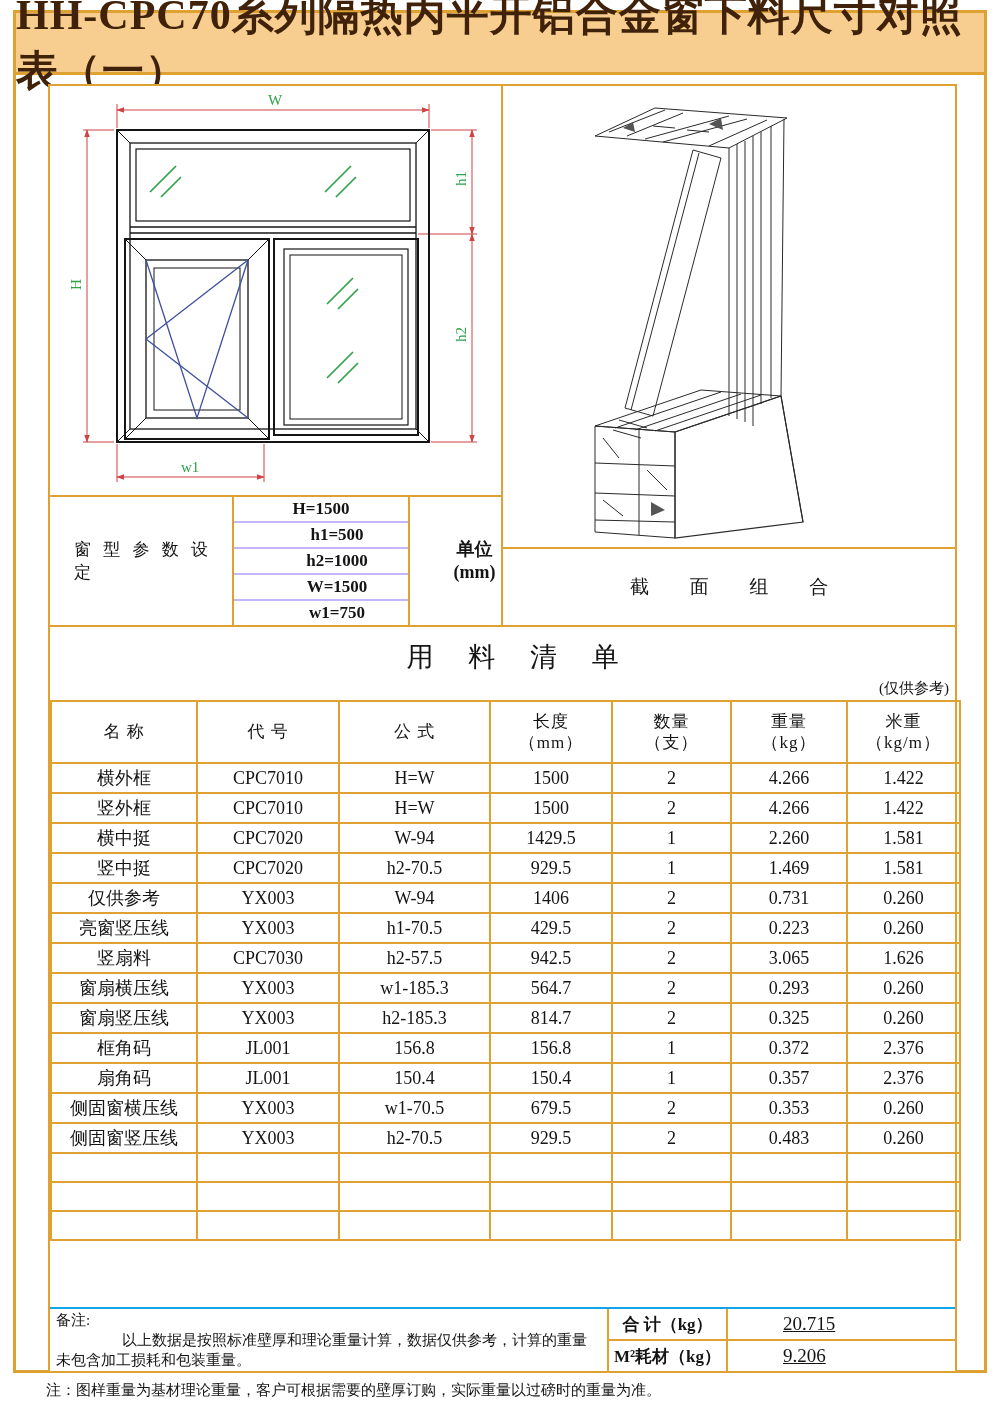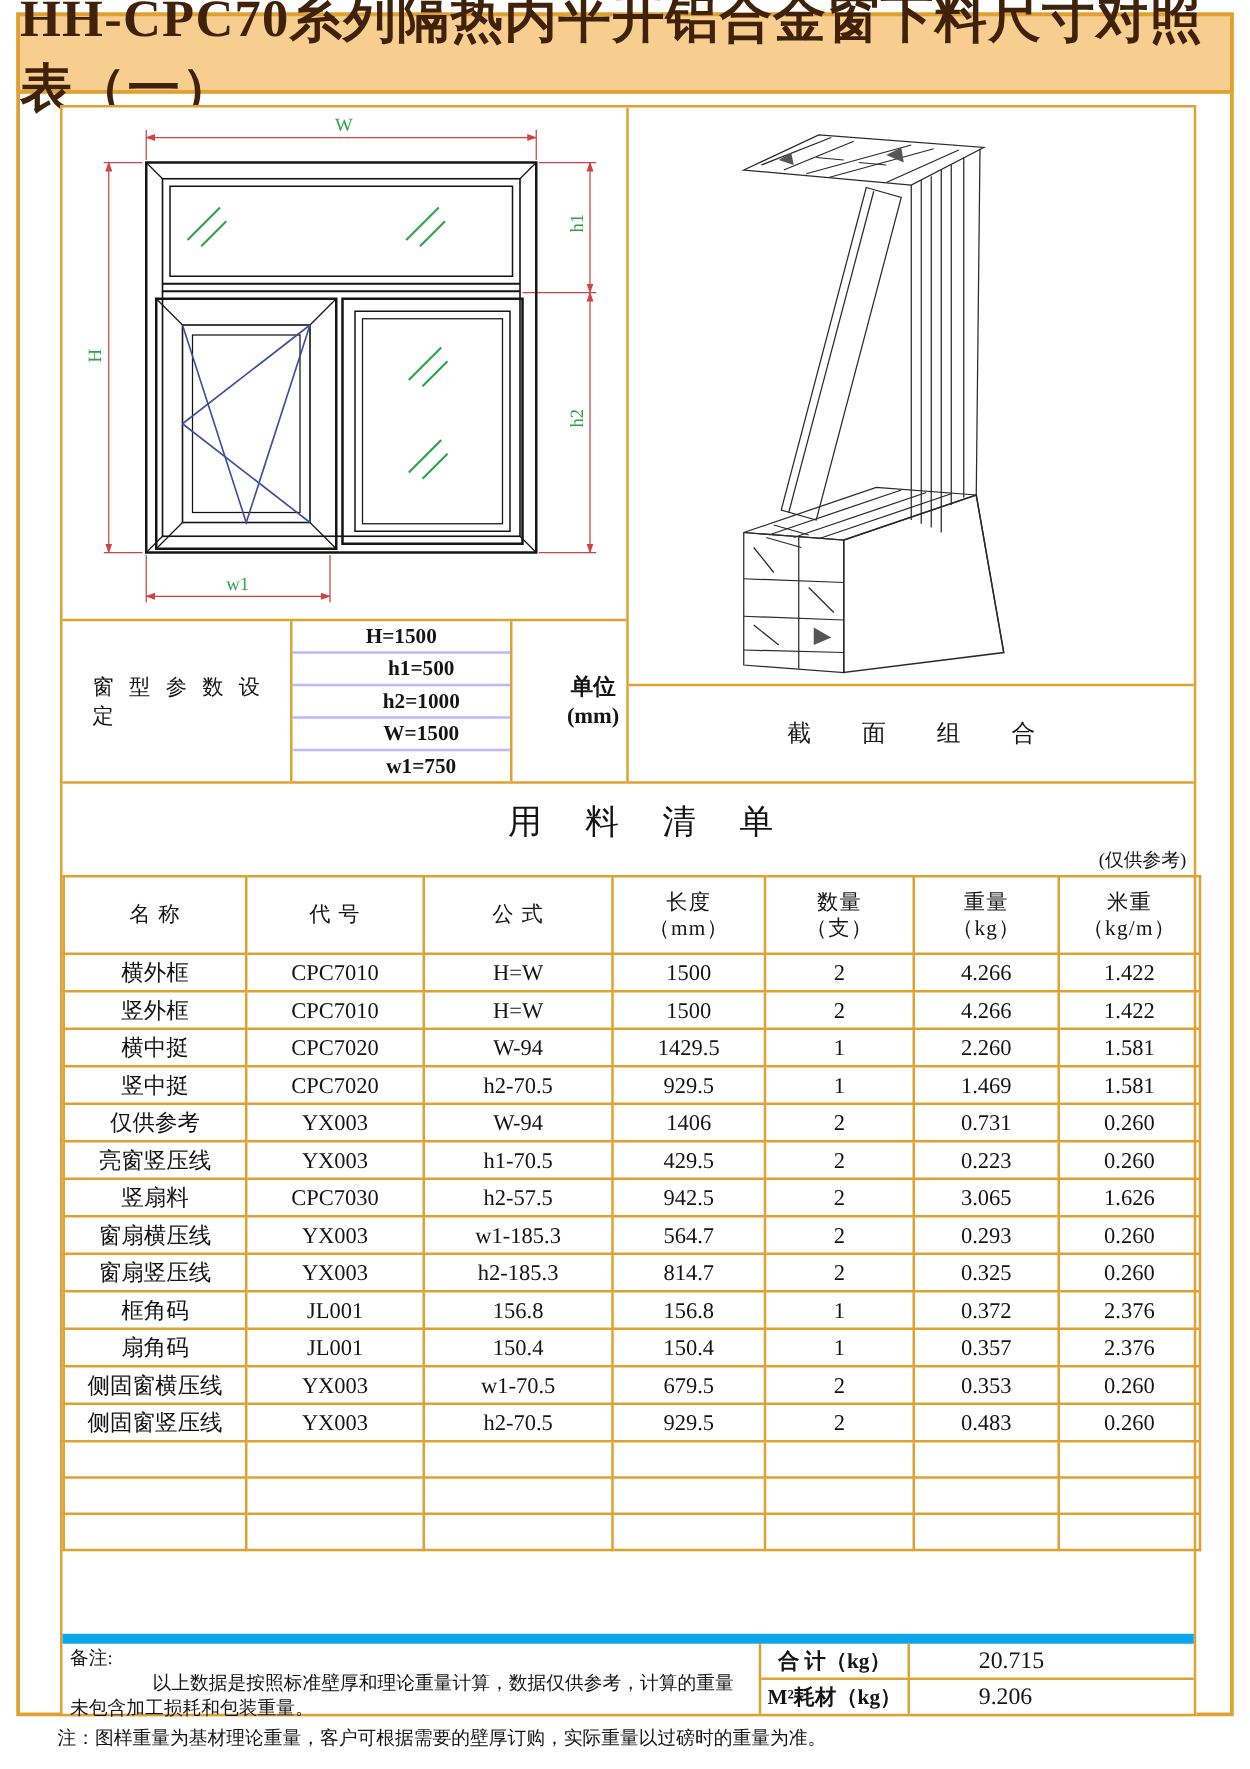--- a/index.html
+++ b/index.html
@@ -46,31 +46,31 @@
   .bom-table{position:absolute;left:0;top:614px;width:905px;border-collapse:collapse;
              table-layout:fixed;}
   .bom-table th,.bom-table td{border:2px solid #DFA232;text-align:center;vertical-align:middle;
              padding:0;font-weight:400;}
   .bom-table thead th{height:62px;font-size:17px;}
   .bom-table tbody td{height:30px;font-size:18px;}
   .bom-table tbody tr.empty td{height:29px;}
   .hl{display:block;line-height:1.25;letter-spacing:1px;}
 
   .bottom-band{position:absolute;left:0;top:1221px;width:905px;height:64px;
-               border-top:8px solid #0ea5e9;display:flex;justify-content:flex-end;}
+               border-top:2px solid #0ea5e9;display:flex;justify-content:flex-end;}
   .remark{width:559px;border-right:2px solid #DFA232;position:relative;font-size:15px;}
   .remark-label{position:absolute;left:6px;top:2px;}
   .remark-l1{position:absolute;left:72px;top:22px;}
   .remark-l2{position:absolute;left:6px;top:42px;}
   .totals{flex:1;display:flex;flex-direction:column;}
   .trow{flex:1;display:flex;}
   .trow + .trow{border-top:2px solid #DFA232;}
   .tlabel{width:119px;border-right:2px solid #DFA232;display:flex;align-items:center;
           justify-content:center;font-size:17px;font-weight:600;}
-  .tvalue{flex:1;display:flex;align-items:center;font-size:19px;padding-left:55px;}
+  .tvalue{flex:1;display:flex;align-items:center;font-size:19px;padding-left:55px;text-decoration:underline;}
 
   .footer-note{position:absolute;left:46px;top:1381px;width:920px;font-size:15px;}
 
   svg text{font-family:"Liberation Serif","DejaVu Serif",serif;}
 </style>
 </head>
 <body>
 
 <div class="page">
 

